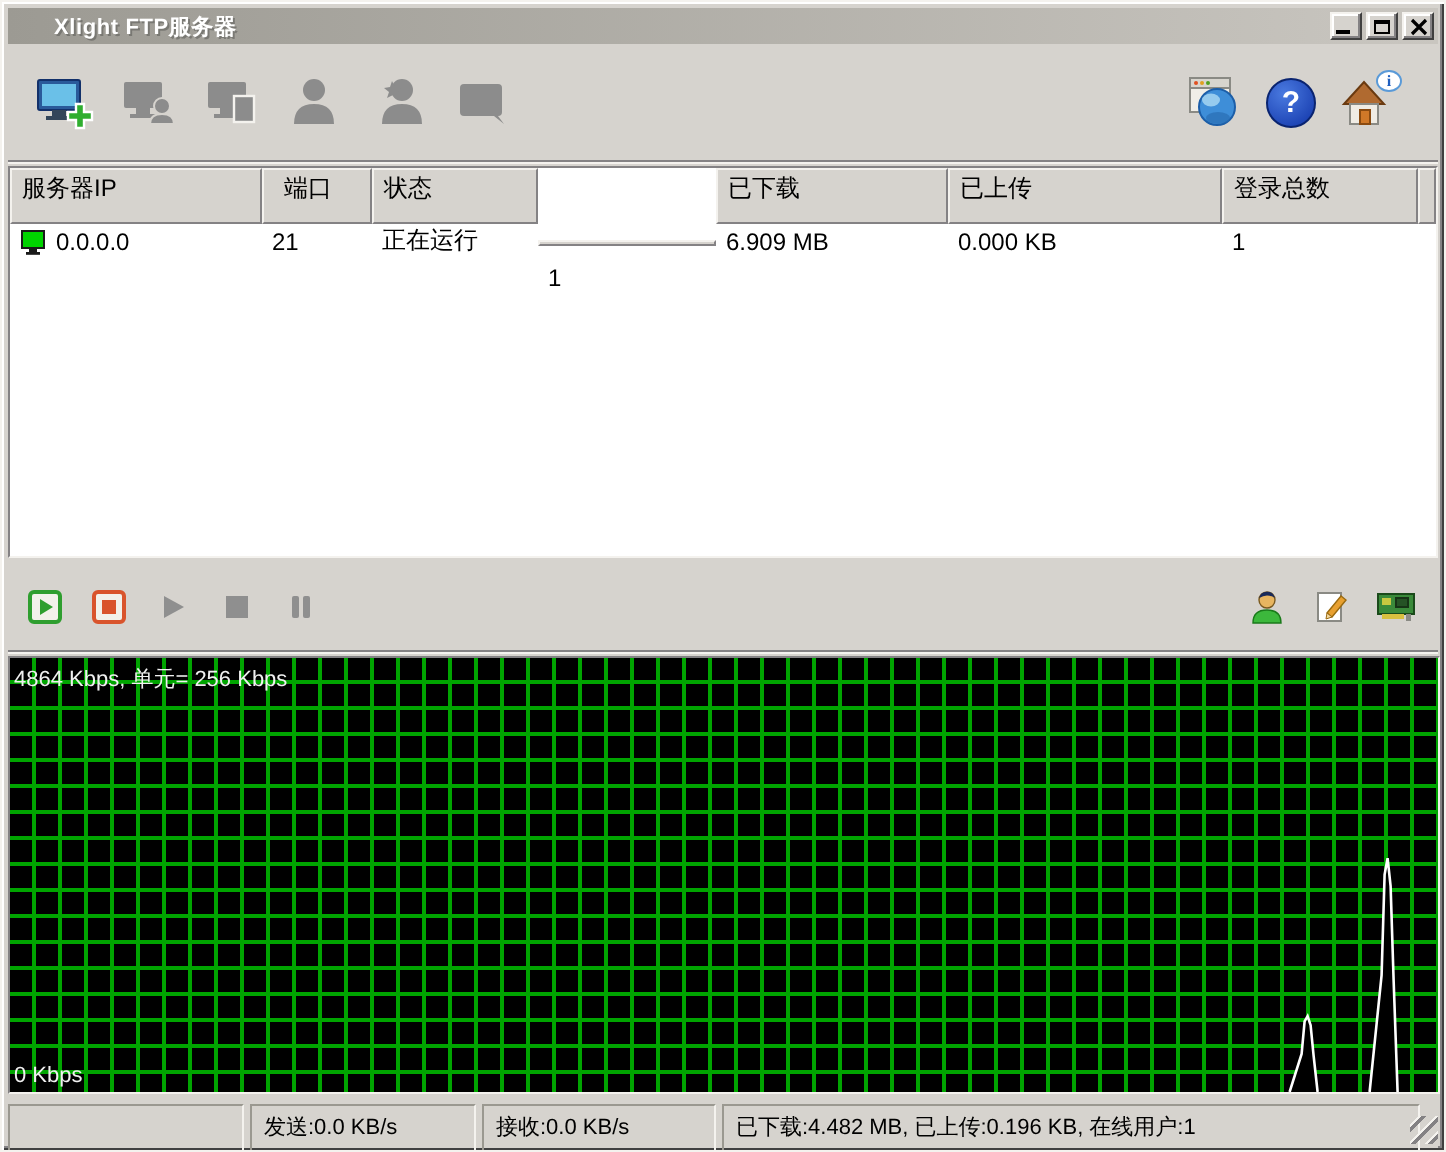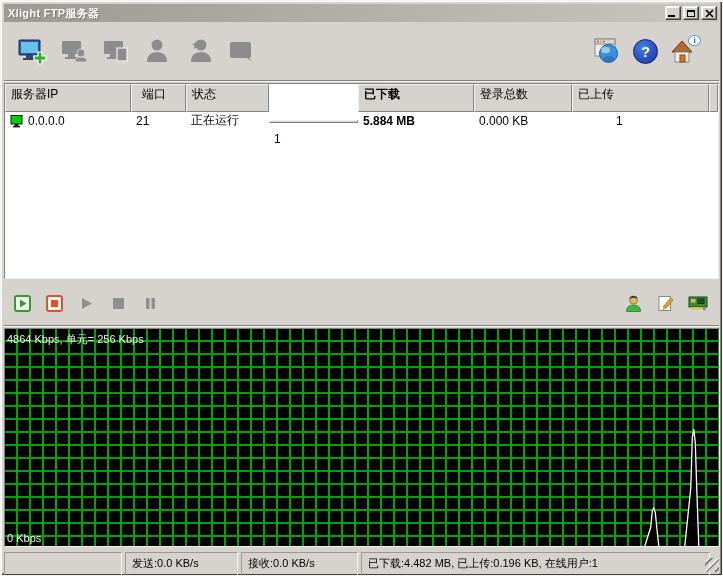--- a/index.html
+++ b/index.html
@@ -11,21 +11,21 @@
     background:#d6d3ce;
     border:1px solid #f4f2ee;
     box-shadow: inset 1px 1px 0 #fff, inset -1px -1px 0 #404040, inset -2px -2px 0 #848284;
     overflow:hidden;
   }
 
   
   .titlebar{
     position:absolute;top:3px;left:3px;right:3px;height:18px;
     background:linear-gradient(to right,#9c9a93,#c9c6c0);
-    display:flex;align-items:center;padding:0 2px 0 4px;
+    display:flex;align-items:center;padding:0 2px 0 23px;
   }
   .titlebar .title{color:#fff;font-size:11px;font-weight:bold;letter-spacing:.3px;flex:1;
     text-shadow:1px 1px 0 rgba(90,90,85,.55);}
   .winbtns{display:flex;gap:2px;}
   .winbtn{
     width:16px;height:14px;padding:0;background:#d6d3ce;
     border:1px solid;border-color:#f4f2ee #404040 #404040 #f4f2ee;
     box-shadow:inset -1px -1px 0 #848284, inset 1px 1px 0 #fff;
     display:flex;align-items:flex-end;justify-content:center;cursor:default;position:relative;
   }
@@ -66,21 +66,21 @@
     background:#fff;border:1px solid;border-color:#848284 #f4f2ee #f4f2ee #848284;
     overflow:hidden;
   }
   .lv-header{display:flex;height:28px;}
   .hcell{
     flex:none;background:#d6d3ce;font-size:12px;color:#000;
     border:1px solid;border-color:#f4f2ee #848284 #848284 #f4f2ee;
     padding:1px 0 0 5px;white-space:nowrap;overflow:hidden;
   }
   .c0{width:126px;} .c1{width:55px;padding-left:10px;} .c2{width:83px;} .c3{width:89px;margin-top:36px;}
-  .c4{width:116px;font-weight:bold;} .c5{width:137px;} .c6{width:98px;} .c7{flex:1;}
+  .c4{width:116px;} .c5{width:137px;} .c6{width:98px;} .c7{flex:1;}
   .lv-row{display:flex;height:17px;align-items:center;font-size:12px;color:#000;}
   .rcell{flex:none;padding-left:5px;white-space:nowrap;overflow:hidden;display:flex;align-items:flex-end;gap:4px;}
 
   
   .graph{
     position:absolute;top:327px;left:3px;width:716px;height:219px;
     border:1px solid;border-color:#848284 #f4f2ee #f4f2ee #848284;
     background-color:#000;
     background-image:
       repeating-linear-gradient(to right, transparent 0 11px, #00a400 11px 13px),
@@ -209,37 +209,37 @@
     </div>
   </div>
 
   <div class="listview">
     <div class="lv-header">
       <div class="hcell c0">服务器IP</div>
       <div class="hcell c1">端口</div>
       <div class="hcell c2">状态</div>
       <div class="hcell c3">在线用户</div>
       <div class="hcell c4">已下载</div>
+      <div class="hcell c5">已上传</div>
       <div class="hcell c6">登录总数</div>
-      <div class="hcell c5">已上传</div>
       <div class="hcell c7"></div>
     </div>
     <div class="lv-row">
       <div class="rcell c0">
         <svg width="14" height="13">
           <rect x="1" y="0.5" width="11" height="8.5" fill="#00d400" stroke="#1a1a1a"></rect>
           <rect x="4.5" y="9" width="4" height="2" fill="#1a1a1a"></rect>
           <rect x="3" y="11" width="7" height="1.4" fill="#1a1a1a"></rect>
         </svg>
         <span>0.0.0.0</span>
       </div>
       <div class="rcell c1">21</div>
       <div class="rcell c2">正在运行</div>
       <div class="rcell c3">1</div>
-      <div class="rcell c4">5.884 MB</div>
+      <div class="rcell c4">6.909 MB</div>
       <div class="rcell c5">0.000 KB</div>
       <div class="rcell c6">1</div>
     </div>
   </div>
 
   <div class="toolbar toolbar-transport">
     <div class="tb-group left-tr">
       <button class="tbbtn">
         <svg width="17" height="17">
           <rect x="1" y="1" width="15" height="15" rx="2" fill="#f2f1ea" stroke="#2f9e2f" stroke-width="2"></rect>

